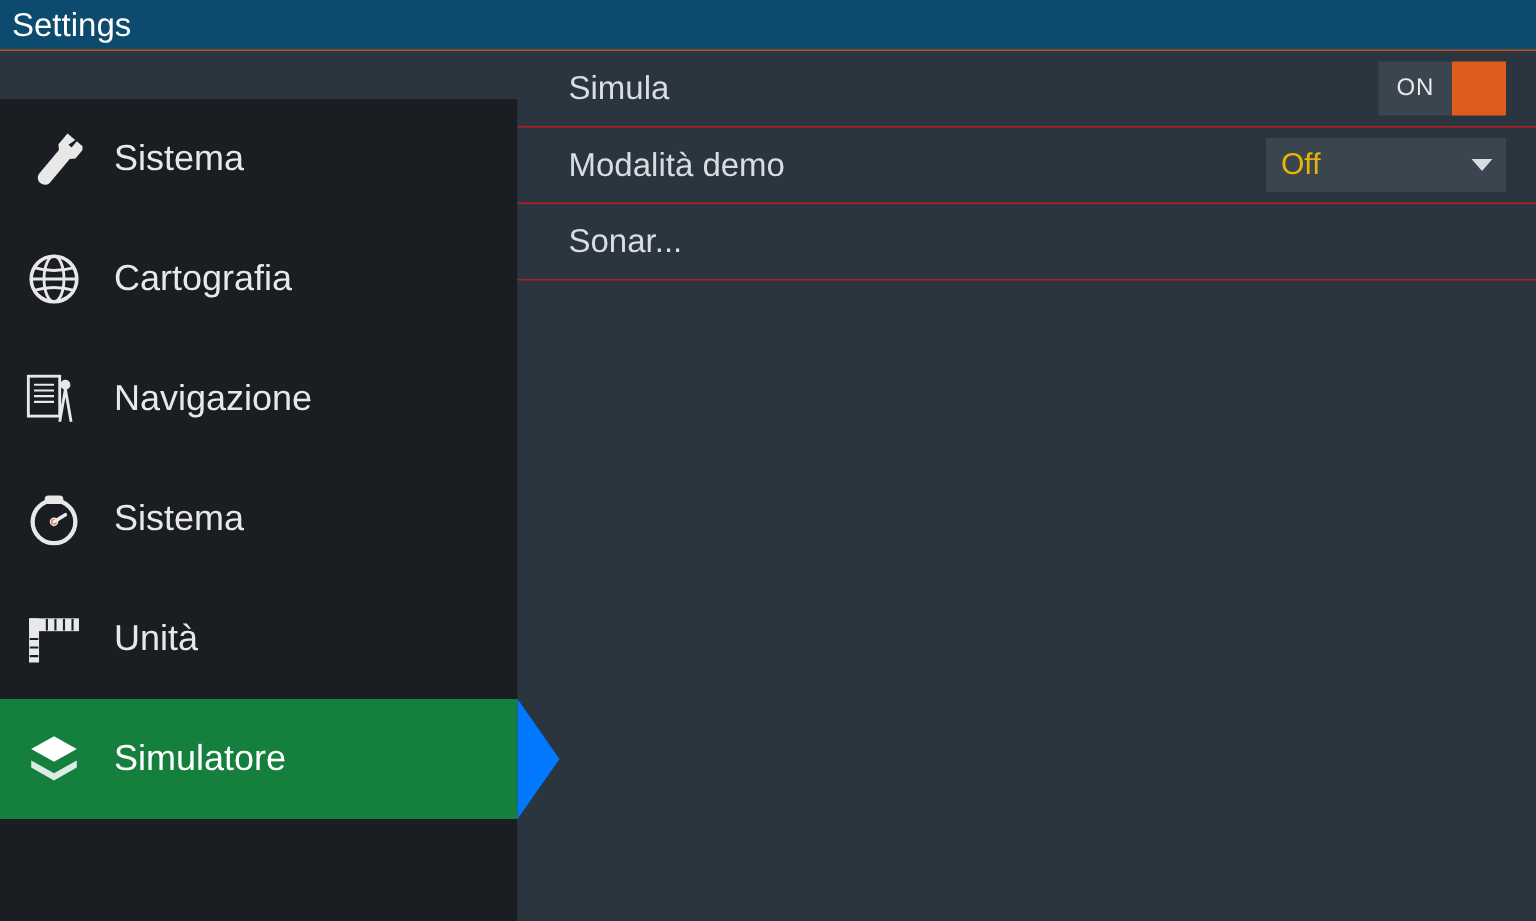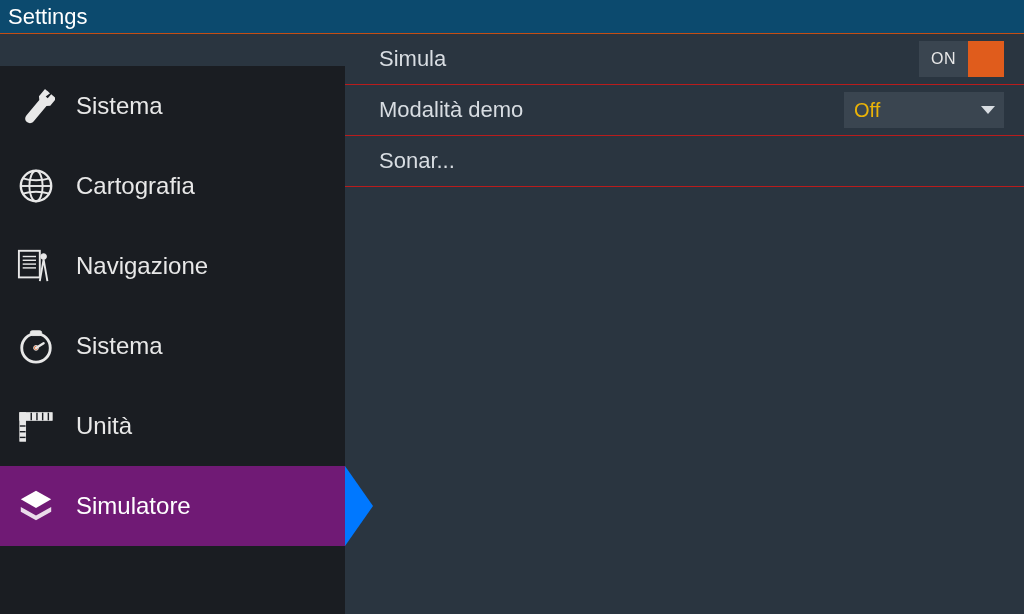--- a/index.html
+++ b/index.html
@@ -42,21 +42,21 @@
       display: flex;
       align-items: center;
       padding-left: 16px;
       cursor: pointer;
       color: #e8e8e8;
       font-size: 24px;
       font-weight: 400;
       position: relative;
     }
     .sidebar-item.selected {
-      background: #701a75;
+      background: #15803d;
       color: #ffffff;
     }
     .sidebar-item.selected::after {
       content: "";
       position: absolute;
       right: -28px;
       top: 0;
       width: 0;
       height: 0;
       border-top: 40px solid transparent;

